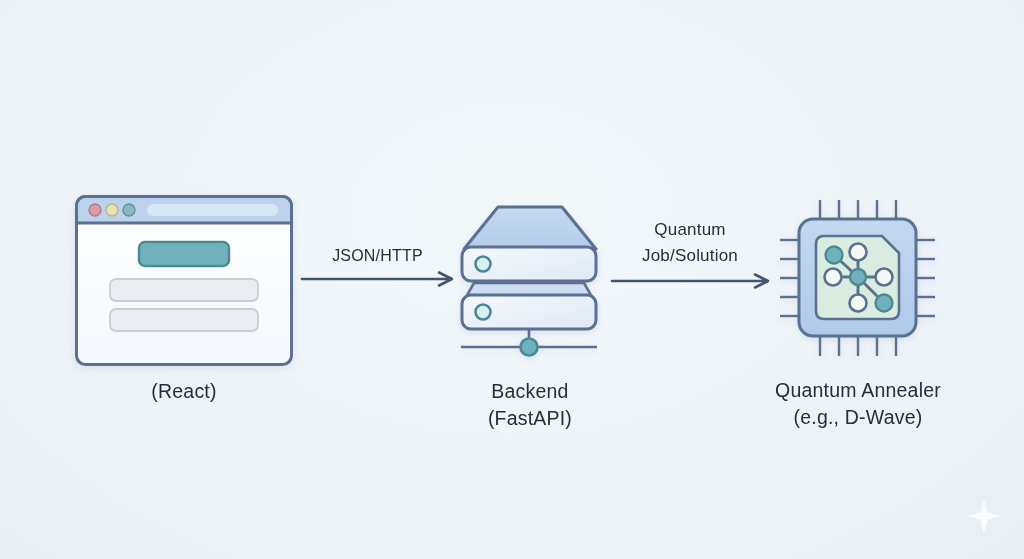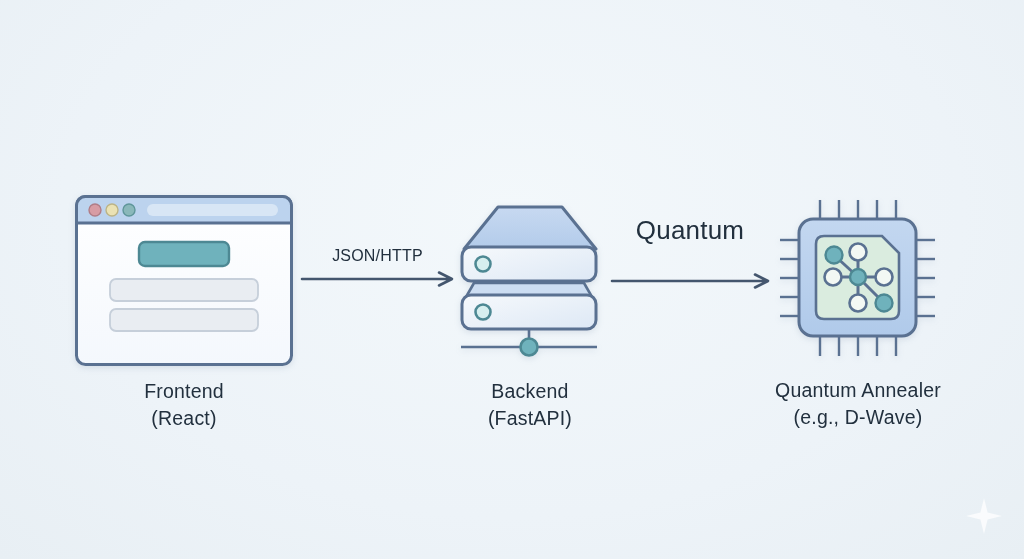--- a/index.html
+++ b/index.html
@@ -19,21 +19,21 @@
     background:radial-gradient(ellipse at 50% 38%, #f3f8fb 0%, var(--background) 62%, #e8eff4 100%);
   }
   .abs{position:absolute;}
   .icon-svg{display:block;filter:drop-shadow(0 2px 3px rgba(90,110,140,.16));}
   .node-label{
     position:absolute;text-align:center;color:var(--text);
     font-size:19.5px;line-height:26.5px;letter-spacing:.2px;font-weight:500;
   }
   .edge-label{
     position:absolute;text-align:center;color:var(--text);
-    font-size:26px;line-height:26px;letter-spacing:.2px;font-weight:500;
+    font-size:17px;line-height:26px;letter-spacing:.2px;font-weight:500;
   }
   .arrows{position:absolute;left:0;top:0;width:1024px;height:559px;pointer-events:none;}
   .sparkle{
     position:absolute;left:966px;top:498px;width:36px;height:36px;opacity:.75;filter:blur(1.2px);
     background:#ffffff;
     clip-path:polygon(50% 0%,60% 40%,100% 50%,60% 60%,50% 100%,40% 60%,0% 50%,40% 40%);
   }
 </style>
 </head>
 <body>
@@ -53,21 +53,20 @@
       <circle cx="20" cy="15" r="6" style="fill:var(--dot-red);stroke:#b07d87;stroke-width:1.4;"></circle>
       <circle cx="37" cy="15" r="6" style="fill:var(--dot-yellow);stroke:#bcb486;stroke-width:1.4;"></circle>
       <circle cx="54" cy="15" r="6" style="fill:var(--dot-teal);stroke:#5f969a;stroke-width:1.4;"></circle>
       <rect x="72" y="9" width="131" height="12" rx="6" style="fill:var(--pale-blue);"></rect>
       <rect x="64" y="47" width="90" height="24" rx="6" style="fill:var(--teal);stroke:var(--teal-dark);stroke-width:2.4;"></rect>
       <rect x="35" y="84" width="148" height="22" rx="6" style="fill:var(--input-gray);stroke:var(--input-stroke);stroke-width:1.8;"></rect>
       <rect x="35" y="114" width="148" height="22" rx="6" style="fill:var(--input-gray);stroke:var(--input-stroke);stroke-width:1.8;"></rect>
     </svg>
   </div>
   <div class="node-label" style="left:64px;top:378px;width:240px;">
-    <div>Frontend</div>
     <div>(React)</div>
   </div>
 
   <div class="abs" style="left:460px;top:205px;">
     <svg class="icon-svg" width="140" height="155" viewBox="0 0 140 155">
       <defs>
         <linearGradient id="lidGrad" x1="0" y1="0" x2="0" y2="1">
           <stop offset="0" stop-color="#c7d9f1"></stop>
           <stop offset="1" stop-color="#b2cbea"></stop>
         </linearGradient>
@@ -156,17 +155,18 @@
   <svg class="arrows" viewBox="0 0 1024 559">
     <path d="M302 279 H451 M439 272.5 L452 279 L439 285.5" style="fill:none;stroke:var(--arrow);stroke-width:2.6;stroke-linecap:round;stroke-linejoin:round;"></path>
     <path d="M612 281 H767 M755 274.5 L768 281 L755 287.5" style="fill:none;stroke:var(--arrow);stroke-width:2.6;stroke-linecap:round;stroke-linejoin:round;"></path>
   </svg>
 
   <div class="edge-label" style="left:295px;top:243px;width:165px;font-size:16px;">
     <div>JSON/HTTP</div>
   </div>
   <div class="edge-label" style="left:606px;top:217px;width:168px;">
     <div>Quantum</div>
+    <div>Job/Solution</div>
   </div>
 
   <div class="sparkle"></div>
 
 </div>
 
 </body></html>

